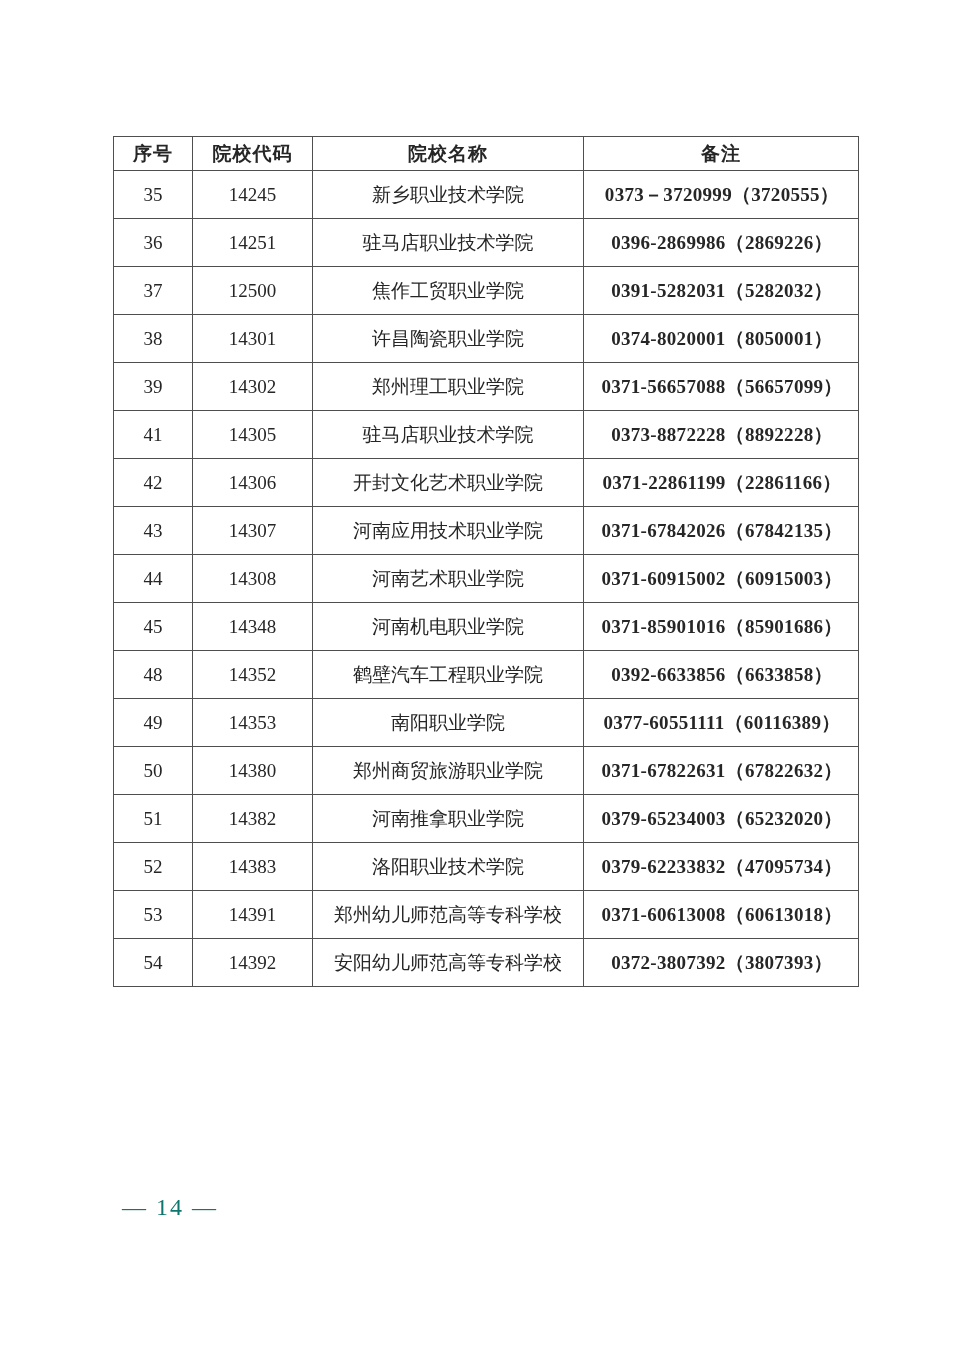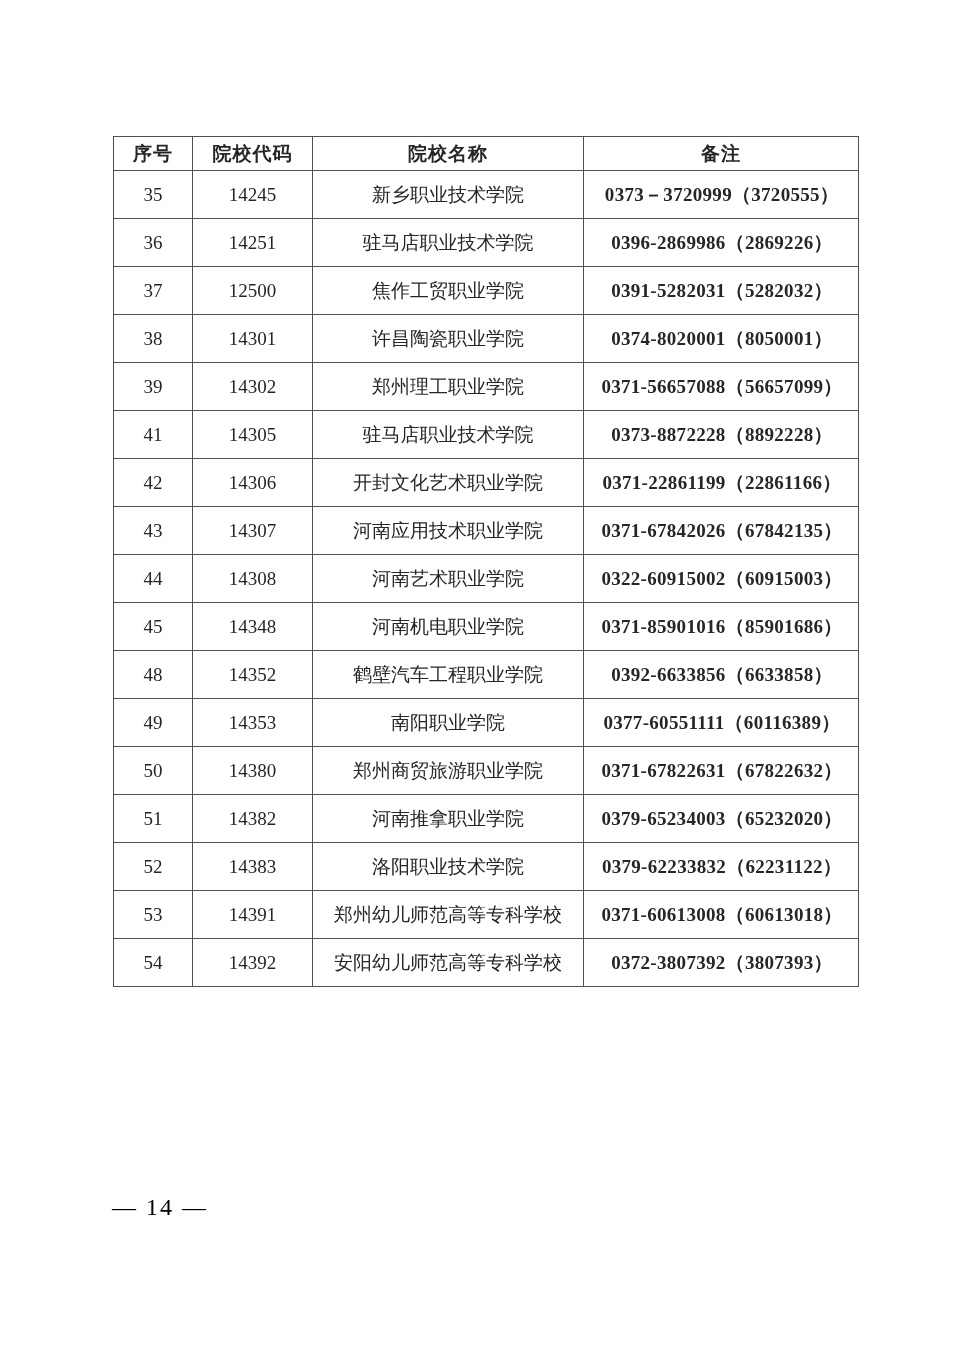--- a/index.html
+++ b/index.html
@@ -48,24 +48,24 @@
   col.c-name  { width: 271px; }
   col.c-remark{ width: 275px; }
   td.col3 {
     text-align: left;
     padding-left: 2px;
     letter-spacing: 0.3px;
     font-weight: bold;
   }
   .footer-pagenum {
     position: absolute;
-    left: 112px;
+    left: 122px;
     top: 1194px;
     font-size: 24px;
-    color: #000000;
+    color: #0f766e;
     letter-spacing: 2px;
     font-family: "Liberation Serif", "DejaVu Serif", serif;
   }
 </style>
 </head>
 <body>
 
 <div class="page">
 
   <table class="college-table">
@@ -129,21 +129,21 @@
         <tr>
           <td class="col0">43</td>
           <td class="col1">14307</td>
           <td class="col2">河南应用技术职业学院</td>
           <td class="col3">0371-67842026（67842135）</td>
         </tr>
         <tr>
           <td class="col0">44</td>
           <td class="col1">14308</td>
           <td class="col2">河南艺术职业学院</td>
-          <td class="col3">0322-60915002（60915003）</td>
+          <td class="col3">0371-60915002（60915003）</td>
         </tr>
         <tr>
           <td class="col0">45</td>
           <td class="col1">14348</td>
           <td class="col2">河南机电职业学院</td>
           <td class="col3">0371-85901016（85901686）</td>
         </tr>
         <tr>
           <td class="col0">48</td>
           <td class="col1">14352</td>
@@ -165,21 +165,21 @@
         <tr>
           <td class="col0">51</td>
           <td class="col1">14382</td>
           <td class="col2">河南推拿职业学院</td>
           <td class="col3">0379-65234003（65232020）</td>
         </tr>
         <tr>
           <td class="col0">52</td>
           <td class="col1">14383</td>
           <td class="col2">洛阳职业技术学院</td>
-          <td class="col3">0379-62233832（62231122）</td>
+          <td class="col3">0379-62233832（47095734）</td>
         </tr>
         <tr>
           <td class="col0">53</td>
           <td class="col1">14391</td>
           <td class="col2">郑州幼儿师范高等专科学校</td>
           <td class="col3">0371-60613008（60613018）</td>
         </tr>
         <tr>
           <td class="col0">54</td>
           <td class="col1">14392</td>

